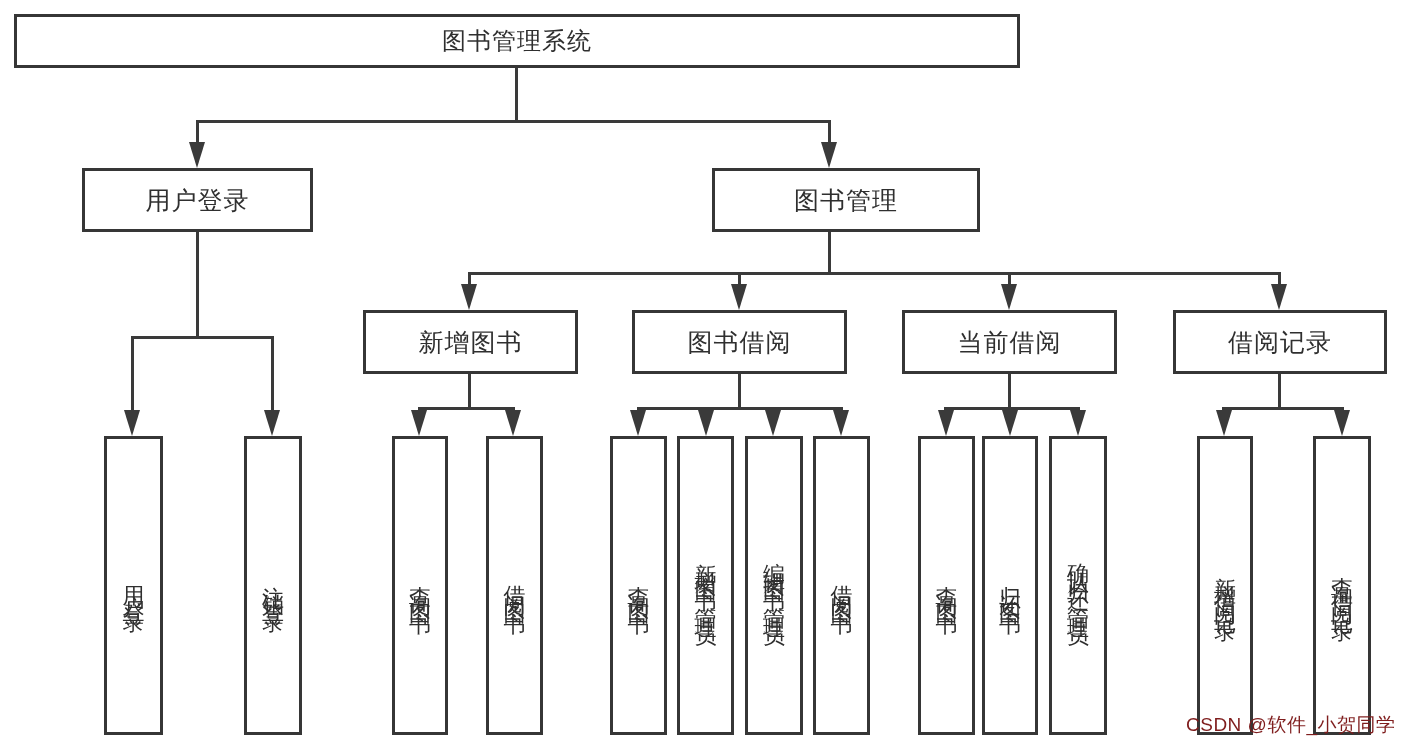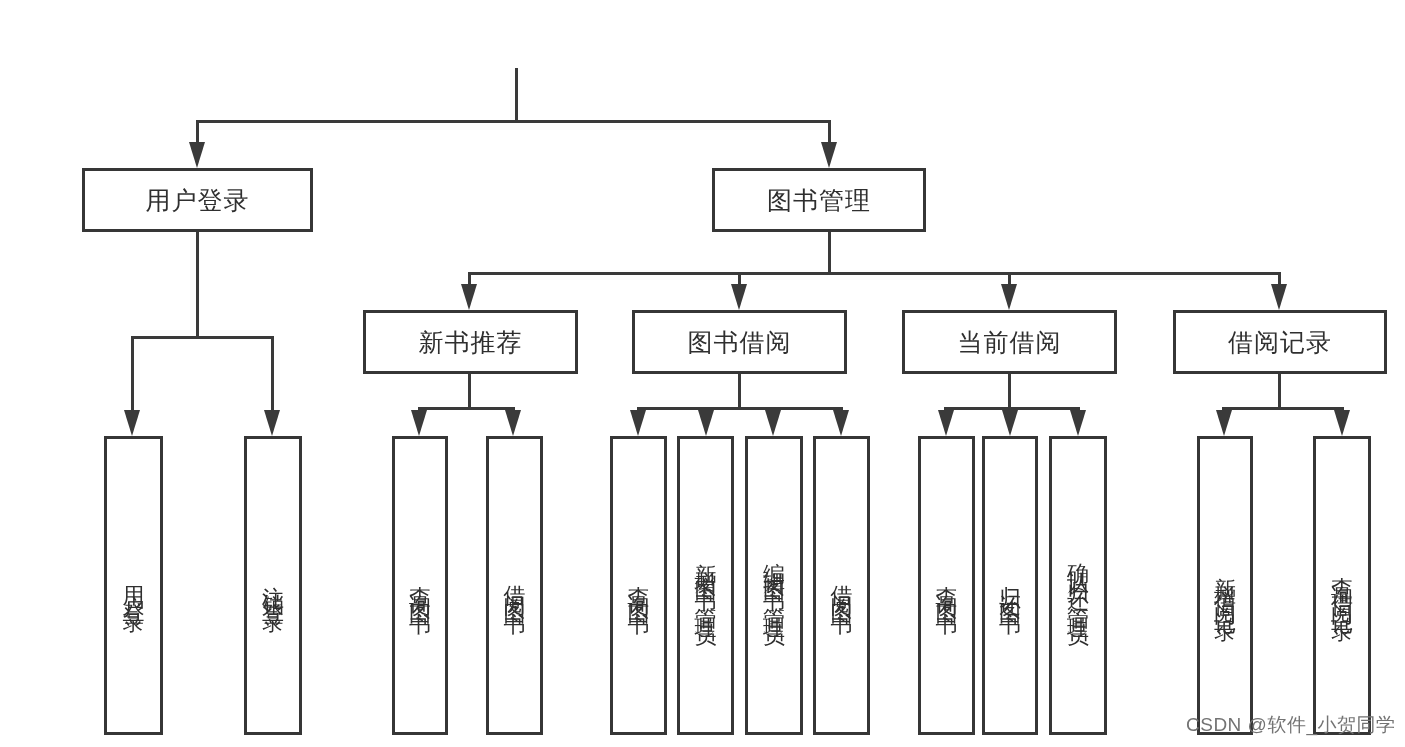--- a/index.html
+++ b/index.html
@@ -39,21 +39,21 @@
     border-left: 8px solid transparent;
     border-right: 8px solid transparent;
     border-top: 26px solid #3a3a3a;
   }
   .watermark {
     position: absolute;
     left: 1186px;
     top: 712px;
     font-size: 19px;
     letter-spacing: 0.5px;
-    color: #737373;
+    color: #7f1d1d;
     white-space: nowrap;
     z-index: 5;
   }
 </style>
 </head>
 <body>
 
 <div id="canvas">
 
   <div class="vline" style="left:515px; top:68px; height:55px;"></div>
@@ -95,30 +95,33 @@
   <div class="arrow" style="left:630px; top:410px;"></div>
   <div class="arrow" style="left:698px; top:410px;"></div>
   <div class="arrow" style="left:765px; top:410px;"></div>
   <div class="arrow" style="left:833px; top:410px;"></div>
   <div class="arrow" style="left:938px; top:410px;"></div>
   <div class="arrow" style="left:1002px; top:410px;"></div>
   <div class="arrow" style="left:1070px; top:410px;"></div>
   <div class="arrow" style="left:1216px; top:410px;"></div>
   <div class="arrow" style="left:1334px; top:410px;"></div>
 
+  <div class="box" style="left:14px; top:14px; width:1006px; height:54px;">
+    <span class="hlabel root-label">图书管理系统</span>
+  </div>
 
   <div class="box" style="left:82px; top:168px; width:231px; height:64px;">
     <span class="hlabel">用户登录</span>
   </div>
-  <div class="box" style="left:712px; top:168px; width:214px; height:64px;text-align:right;">
+  <div class="box" style="left:712px; top:168px; width:268px; height:64px;text-align:right;">
     <span class="hlabel">图书管理</span>
   </div>
 
   <div class="box" style="left:363px; top:310px; width:215px; height:64px;">
-    <span class="hlabel">新书推荐</span>
+    <span class="hlabel">新增图书</span>
   </div>
   <div class="box" style="left:902px; top:310px; width:215px; height:64px;">
     <span class="hlabel">当前借阅</span>
   </div>
   <div class="box" style="left:632px; top:310px; width:215px; height:64px;">
     <span class="hlabel">图书借阅</span>
   </div>
   <div class="box" style="left:1173px; top:310px; width:214px; height:64px;">
     <span class="hlabel">借阅记录</span>
   </div>

